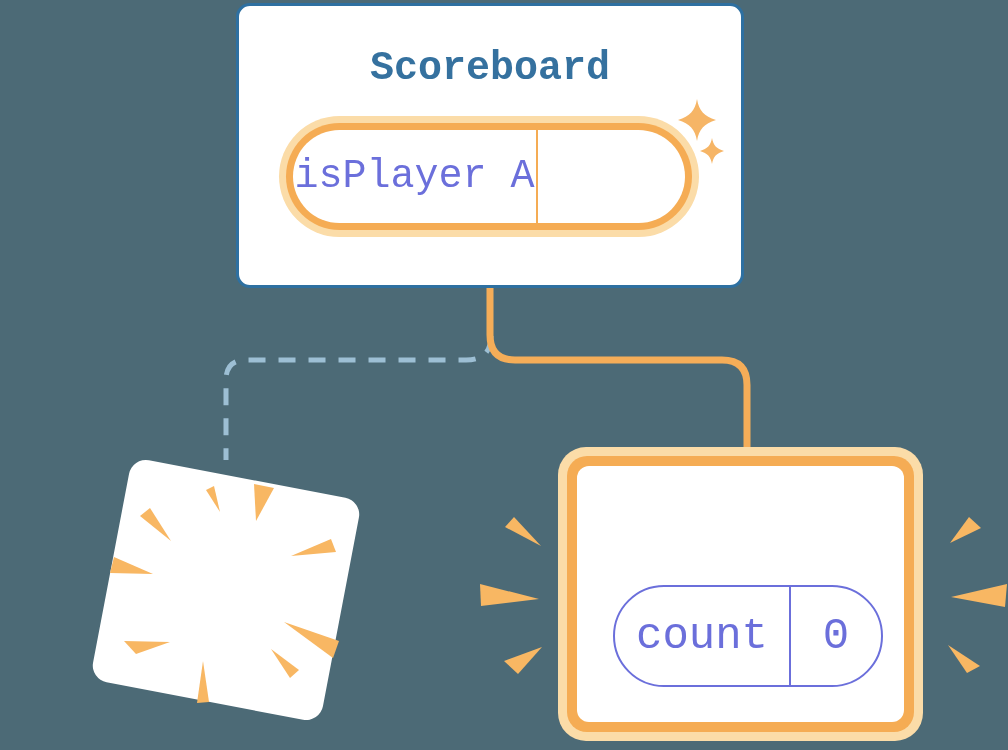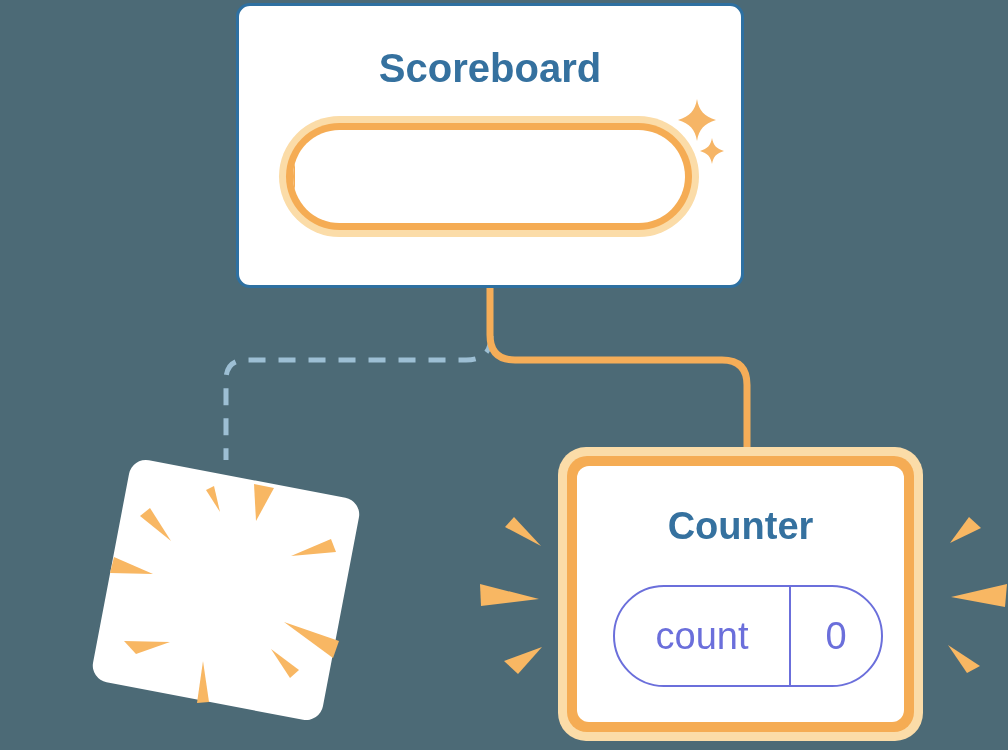--- a/index.html
+++ b/index.html
@@ -4,21 +4,21 @@
 <style>
   :root{
     --bg:#4C6A76; --card_bg:#FFFFFF; --card_border:#2E70A1; --title:#35719F;
     --state_text:#6B6FDB; --orange:#F5AC54; --orange_light:#FBDCA8;
     --connector:#F5AD58; --dash:#9DBFD4; --burst:#F8B763; --sparkle:#F6B566;
   }
   html,body{margin:0;padding:0;background:var(--bg);}
   .stage{
     position:relative; width:1008px; height:750px; overflow:hidden;
     background:var(--bg);
-    font-family:Liberation Sans, sans-serif;
+    font-family:Liberation Mono, monospace;
   }
   svg.decor{position:absolute;left:0;top:0;z-index:1;}
   .dashline{fill:none;stroke:var(--dash);stroke-width:5;stroke-dasharray:17 13;}
   .connline{fill:none;stroke:var(--connector);stroke-width:7;}
   .destroyed-rect{fill:var(--card_bg);}
   .burst polygon{fill:var(--burst);}
   .marks polygon{fill:var(--burst);}
   .sparkles path{fill:var(--sparkle);}
 
   .card{position:absolute;z-index:2;box-sizing:border-box;}
@@ -68,21 +68,21 @@
   .counter-white{
     position:absolute; inset:10px; background:var(--card_bg); border-radius:12px;
   }
   .counter .card-title{top:58px; font-size:38px; z-index:3;}
   .pill-simple{
     position:absolute; left:55px; top:138px; width:270px; height:102px;
     box-sizing:border-box; background:var(--card_bg);
     border:2px solid var(--state_text); border-radius:51px;
     display:flex; overflow:hidden; z-index:3;
   }
-  .pill-simple .pill-cell{font-size:38px;}
+  .pill-simple .pill-cell{font-size:44px;}
   .pill-simple .name{width:174px;}
   .pill-simple .sep{width:2px; background:var(--state_text);}
   .pill-simple .value{flex:1;}
 </style>
 </head>
 <body>
 
 <div class="stage">
 
   <svg class="decor" width="1008" height="750" viewBox="0 0 1008 750">
@@ -119,37 +119,37 @@
       <polygon points="980,666 967,673 948,645"></polygon>
     </g>
   </svg>
 
   <div class="card scoreboard">
     <div class="card-title">Scoreboard</div>
 
     <div class="pill-glow">
       <div class="pill-ring">
         <div class="pill-body">
+          <div class="pill-cell name">isPlayer A</div>
           <div class="sep"></div>
         </div>
       </div>
     </div>
 
     <svg class="sparkles" width="56" height="76" viewBox="0 0 56 76">
       <path d="M22,7 C24,19 29,24 41,28 C29,32 24,37 22,49 C20,37 15,32 3,28 C15,24 20,19 22,7 Z"></path>
       <path d="M37,46 C38.3,53.5 41.5,56.7 49,59 C41.5,61.3 38.3,64.5 37,72 C35.7,64.5 32.5,61.3 25,59 C32.5,56.7 35.7,53.5 37,46 Z"></path>
     </svg>
   </div>
 
   <div class="card counter">
     <div class="counter-ring">
       <div class="counter-white"></div>
     </div>
 
-    <div class="card-title">Counter</div>
 
     <div class="pill-simple">
       <div class="pill-cell name">count</div>
       <div class="sep"></div>
       <div class="pill-cell value">0</div>
     </div>
   </div>
 
 </div>
 

